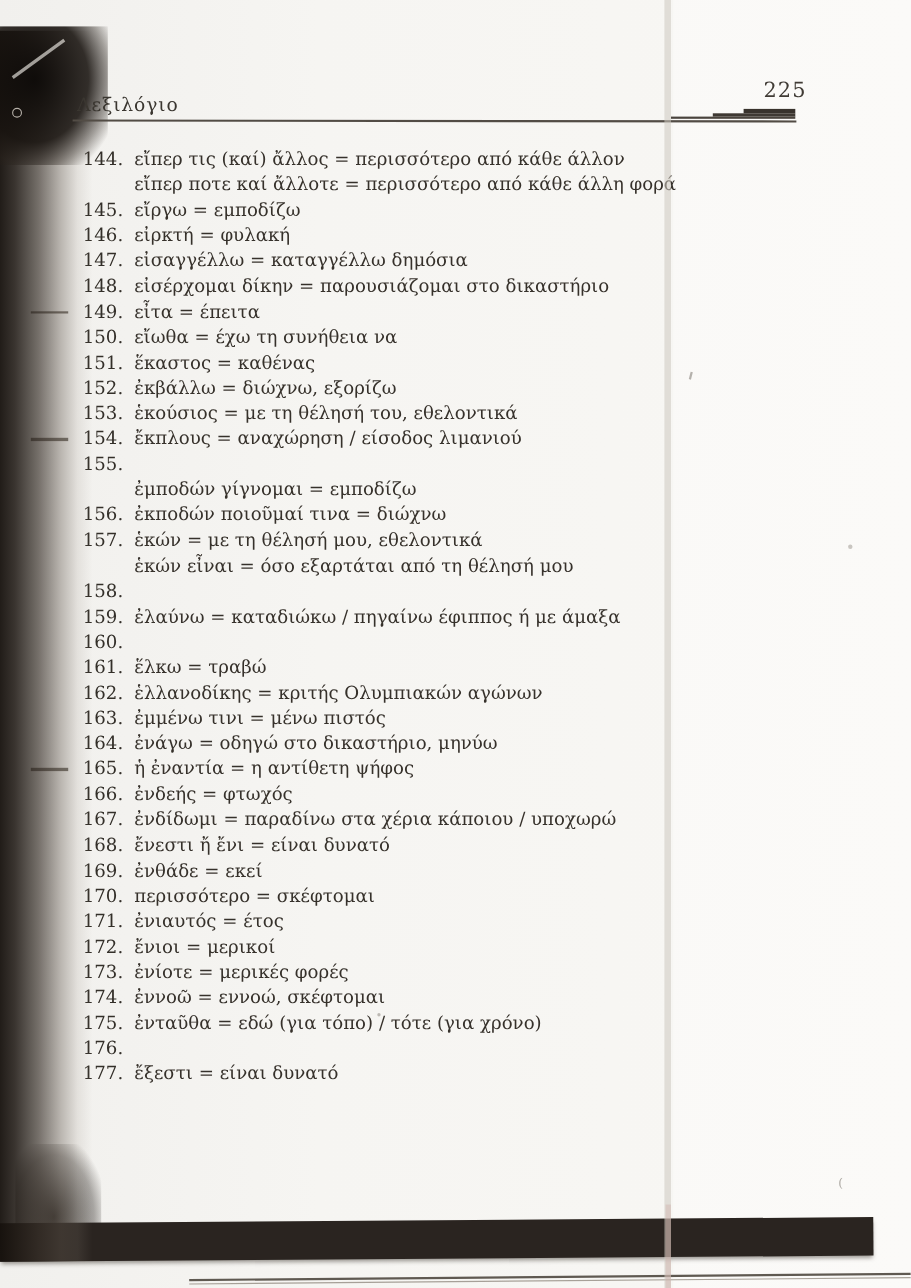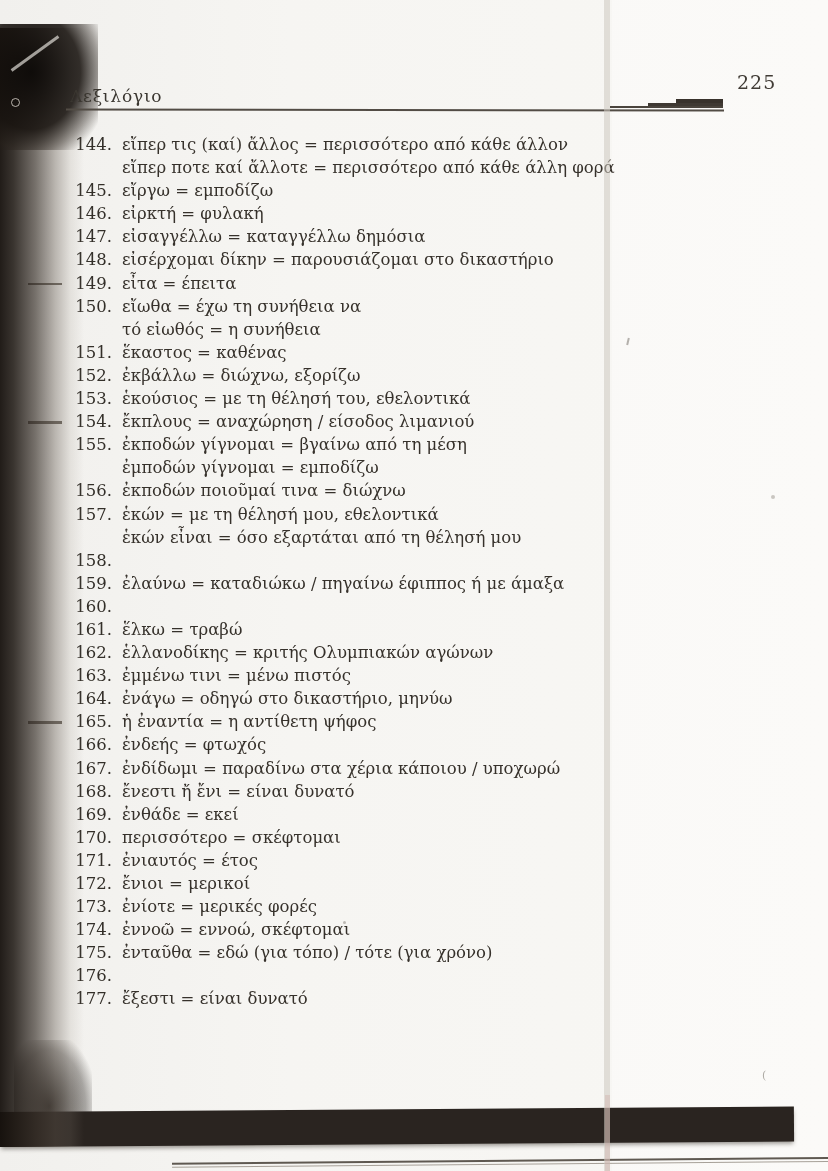--- a/index.html
+++ b/index.html
@@ -7,21 +7,21 @@
     width:828px;height:1171px;position:relative;overflow:hidden;
     background:linear-gradient(to right,#f1f0ed 0%,#f6f5f2 35%,#f8f7f4 100%);
     font-family:"DejaVu Serif","Liberation Serif",serif;
     color:#36312b;
   }
   
   .right-panel{position:absolute;left:612px;top:0;width:216px;height:1171px;background:rgba(255,255,255,.38);z-index:0;}
 
   
   .header-title{position:absolute;left:70px;top:86px;font-size:17px;letter-spacing:.8px;color:#3a3630;z-index:4;}
-  .page-number{position:absolute;left:694px;top:71px;font-size:19px;color:#403b35;letter-spacing:1px;z-index:4;margin-left:43px;}
+  .page-number{position:absolute;left:694px;top:71px;font-size:19px;color:#403b35;letter-spacing:1px;z-index:4;}
   .rule-main{position:absolute;left:66px;top:109px;width:658px;height:2px;background:#524c45;z-index:4;transform:rotate(.08deg);}
   .rule-w1{position:absolute;left:610px;top:106px;width:113px;height:2px;background:#4a443d;z-index:4;}
   .rule-w2{position:absolute;left:648px;top:103px;width:75px;height:3px;background:#3f3933;z-index:4;}
   .rule-w3{position:absolute;left:676px;top:99px;width:47px;height:4px;background:#38322c;z-index:4;}
 
   
   :root{--lh:23.1px;}
   .lexicon{position:absolute;left:0;top:133px;width:680px;z-index:2;font-size:16.5px;}
   .row{position:relative;height:var(--lh);line-height:var(--lh);padding-left:122px;white-space:nowrap;}
   .row .num{position:absolute;left:56px;width:56px;text-align:right;color:#332f29;}
@@ -75,26 +75,25 @@
 
 <div class="lexicon" id="lexicon">
     <div class="row"><span class="num">144.</span><span class="txt">εἴπερ τις (καί) ἄλλος = περισσότερο από κάθε άλλον</span></div>
     <div class="row cont"><span class="txt">εἴπερ ποτε καί ἄλλοτε = περισσότερο από κάθε άλλη φορά</span></div>
     <div class="row"><span class="num">145.</span><span class="txt">εἴργω = εμποδίζω</span></div>
     <div class="row"><span class="num">146.</span><span class="txt">εἰρκτή = φυλακή</span></div>
     <div class="row"><span class="num">147.</span><span class="txt">εἰσαγγέλλω = καταγγέλλω δημόσια</span></div>
     <div class="row"><span class="num">148.</span><span class="txt">εἰσέρχομαι δίκην = παρουσιάζομαι στο δικαστήριο</span></div>
     <div class="row"><span class="tick"></span><span class="num">149.</span><span class="txt">εἶτα = έπειτα</span></div>
     <div class="row"><span class="num">150.</span><span class="txt">εἴωθα = έχω τη συνήθεια να</span></div>
-    <div class="row cont"><span class="txt">τό εἰωθός = η συνήθεια</span></div>
     <div class="row"><span class="num">151.</span><span class="txt">ἕκαστος = καθένας</span></div>
     <div class="row"><span class="num">152.</span><span class="txt">ἐκβάλλω = διώχνω, εξορίζω</span></div>
     <div class="row"><span class="num">153.</span><span class="txt">ἑκούσιος = με τη θέλησή του, εθελοντικά</span></div>
     <div class="row"><span class="tick"></span><span class="num">154.</span><span class="txt">ἔκπλους = αναχώρηση / είσοδος λιμανιού</span></div>
-    <div class="row"><span class="num">155.</span><span class="txt">ἐκποδών γίγνομαι = βγαίνω από τη μέση</span></div>
+    <div class="row"><span class="num">155.</span></div>
     <div class="row cont"><span class="txt">ἐμποδών γίγνομαι = εμποδίζω</span></div>
     <div class="row"><span class="num">156.</span><span class="txt">ἐκποδών ποιοῦμαί τινα = διώχνω</span></div>
     <div class="row"><span class="num">157.</span><span class="txt">ἑκών = με τη θέλησή μου, εθελοντικά</span></div>
     <div class="row cont"><span class="txt">ἑκών εἶναι = όσο εξαρτάται από τη θέλησή μου</span></div>
     <div class="row"><span class="num">158.</span></div>
     <div class="row"><span class="num">159.</span><span class="txt">ἐλαύνω = καταδιώκω / πηγαίνω έφιππος ή με άμαξα</span></div>
     <div class="row"><span class="num">160.</span></div>
     <div class="row"><span class="num">161.</span><span class="txt">ἕλκω = τραβώ</span></div>
     <div class="row"><span class="num">162.</span><span class="txt">ἑλλανοδίκης = κριτής Ολυμπιακών αγώνων</span></div>
     <div class="row"><span class="num">163.</span><span class="txt">ἐμμένω τινι = μένω πιστός</span></div>

